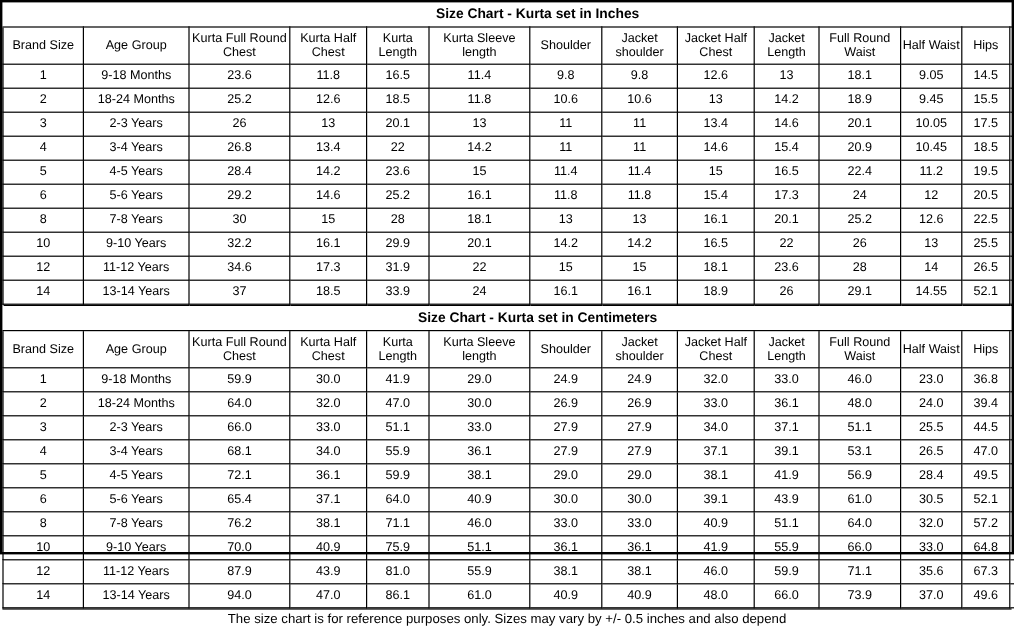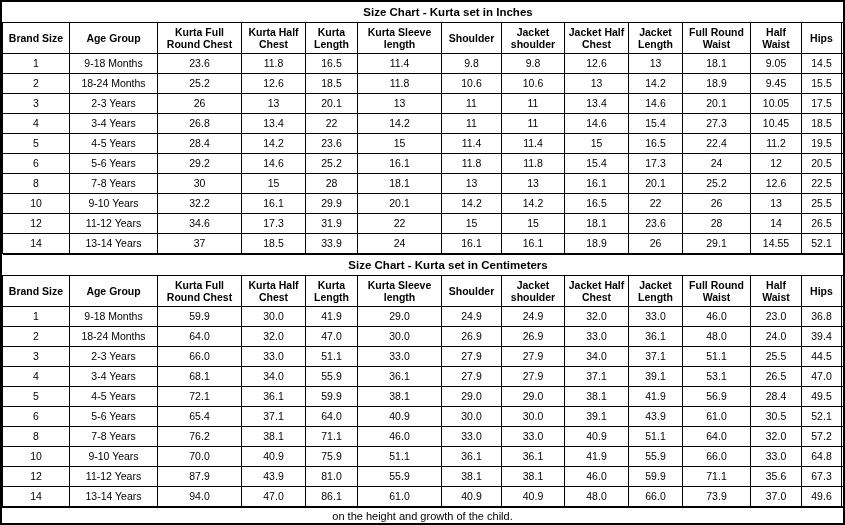--- a/index.html
+++ b/index.html
@@ -9,21 +9,21 @@
   body {
     width: 845px;
     height: 525px;
     background: #ffffff;
     font-family: "Liberation Sans", sans-serif;
     color: #000000;
     overflow: hidden;
   }
   .sheet {
     width: 845px;
-    height: 525px;
+    height: 462px;
     box-sizing: border-box;
     border: 2px solid #000;
     display: flex;
     flex-direction: column;
   }
   table {
     border-collapse: collapse;
     table-layout: fixed;
     width: 100%;
   }
@@ -40,21 +40,21 @@
     font-size: 11.5px;
     padding: 4px 0 4px 0;
     border-left: none;
     border-right: none;
     border-top: none;
   }
   .title-cell-2 {
     border-top: 1px solid #000;
   }
   thead th {
-    font-weight: bold;
+    font-weight: normal;
     font-size: 10.5px;
     line-height: 1.15;
     padding: 3px 1px;
   }
   tbody td {
     height: 17px;
     line-height: 1.1;
   }
   .footnote {
     flex: 1 1 auto;
@@ -178,21 +178,21 @@
         <td>4</td>
         <td>3-4 Years</td>
         <td>26.8</td>
         <td>13.4</td>
         <td>22</td>
         <td>14.2</td>
         <td>11</td>
         <td>11</td>
         <td>14.6</td>
         <td>15.4</td>
-        <td>27.3</td>
+        <td>20.9</td>
         <td>10.45</td>
         <td>18.5</td>
         <td>24</td>
       </tr>
       <tr>
         <td>5</td>
         <td>4-5 Years</td>
         <td>28.4</td>
         <td>14.2</td>
         <td>23.6</td>
@@ -485,16 +485,17 @@
         <td>66.0</td>
         <td>73.9</td>
         <td>37.0</td>
         <td>49.6</td>
         <td>99.1</td>
       </tr>
     </tbody>
   </table>
 
   <div class="footnote">
+    <div>The size chart is for reference purposes only. Sizes may vary by +/- 0.5 inches and also depend</div>
     <div>on the height and growth of the child.</div>
   </div>
 
 </div>
 
 </body></html>

